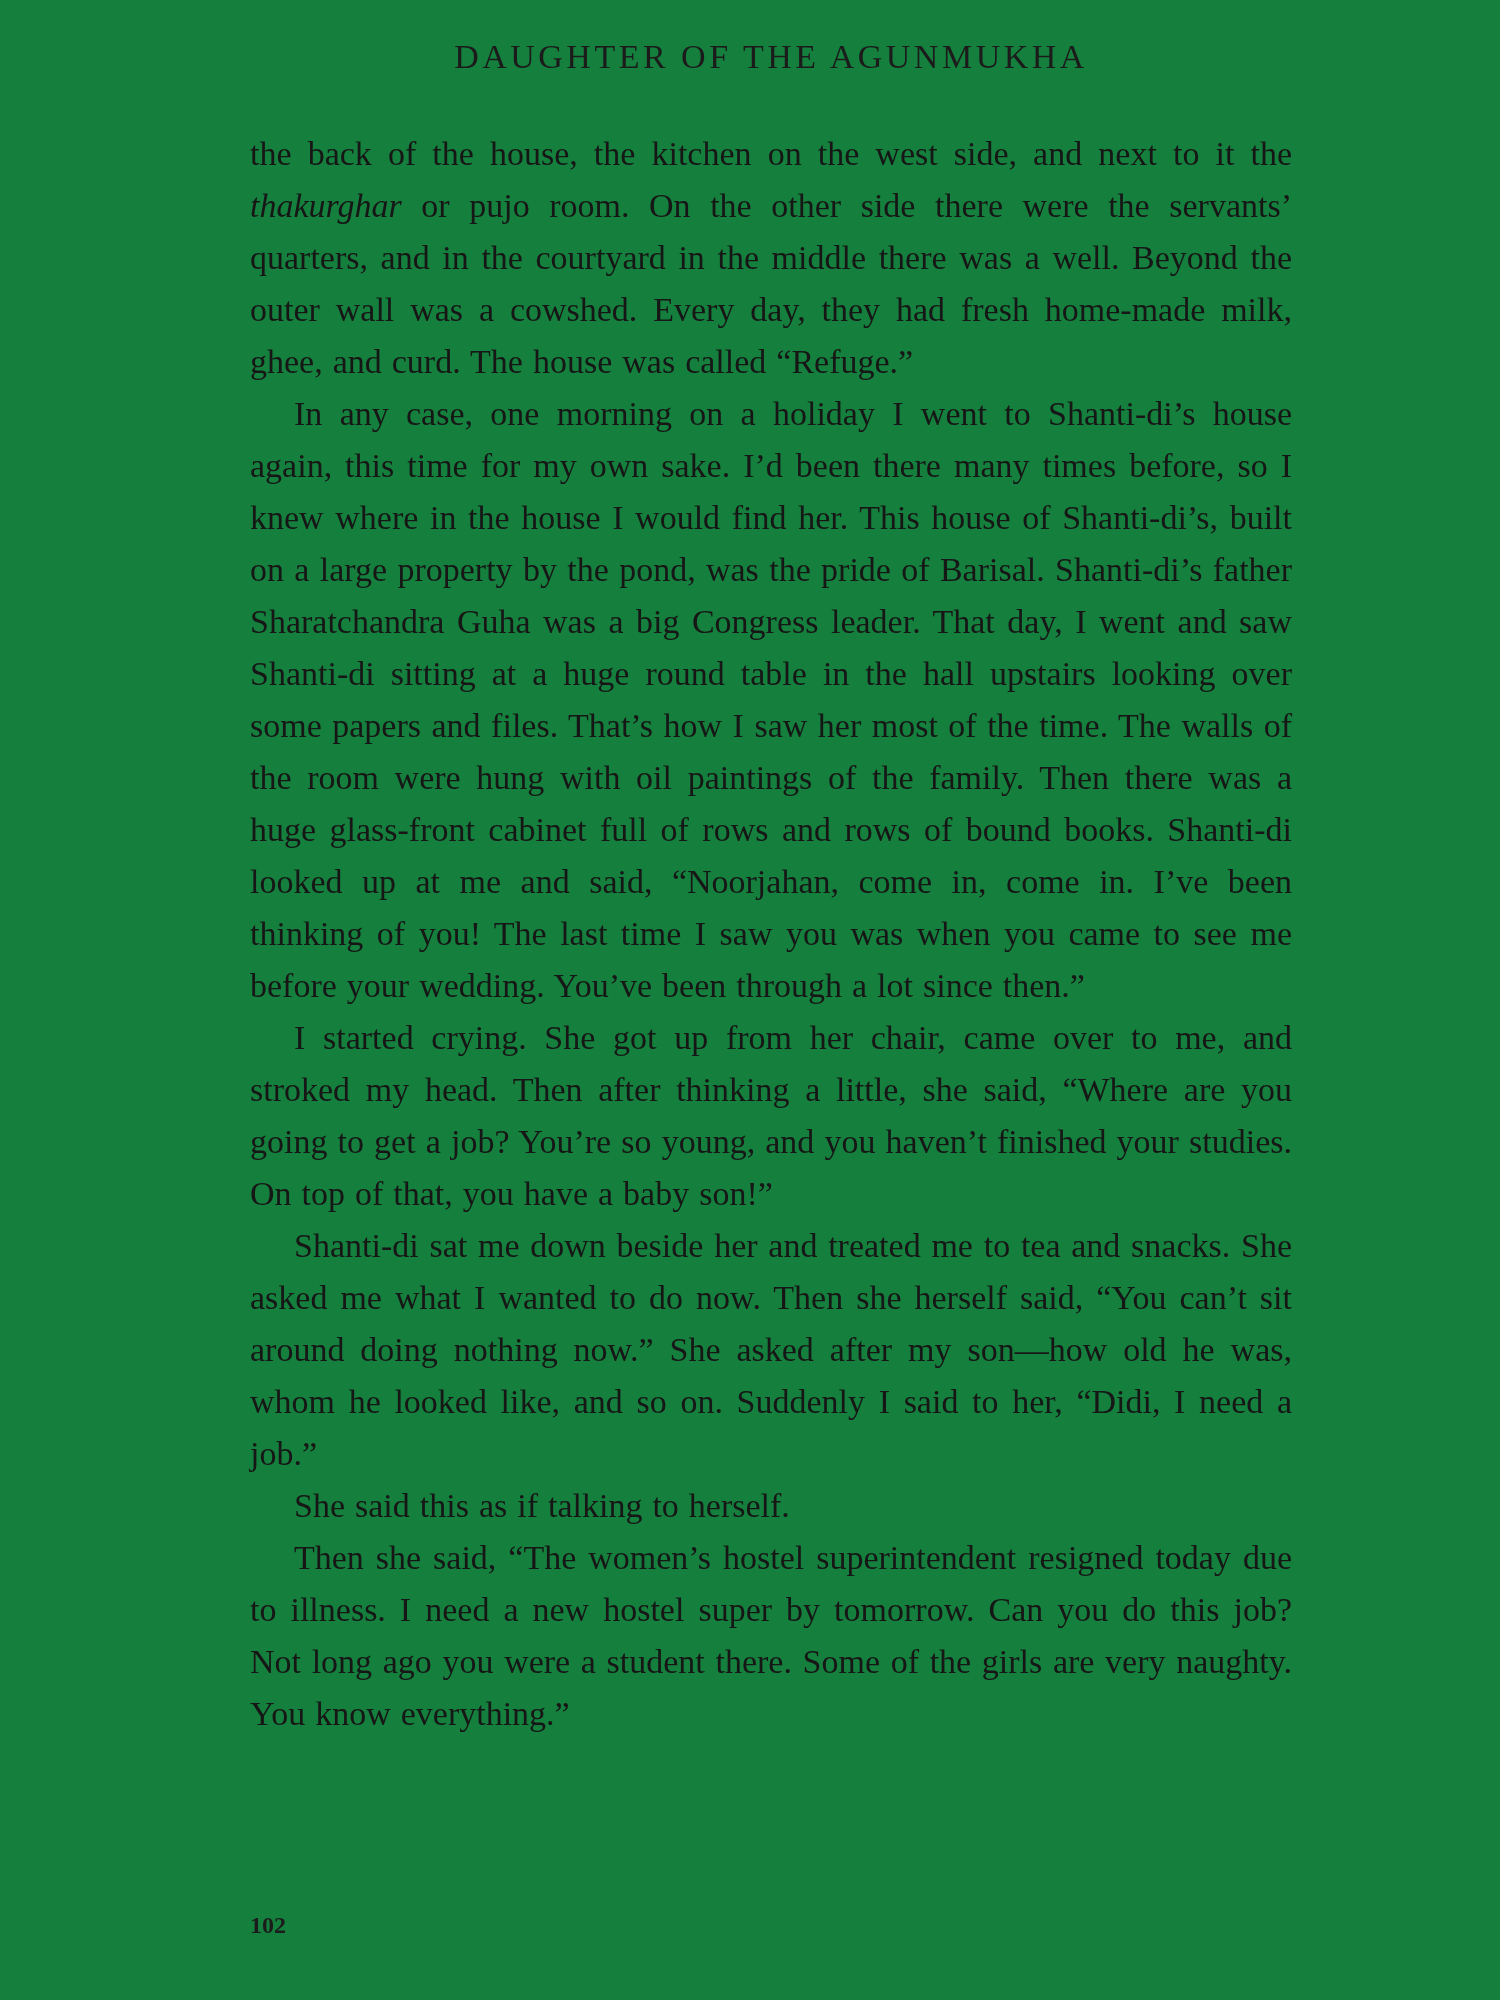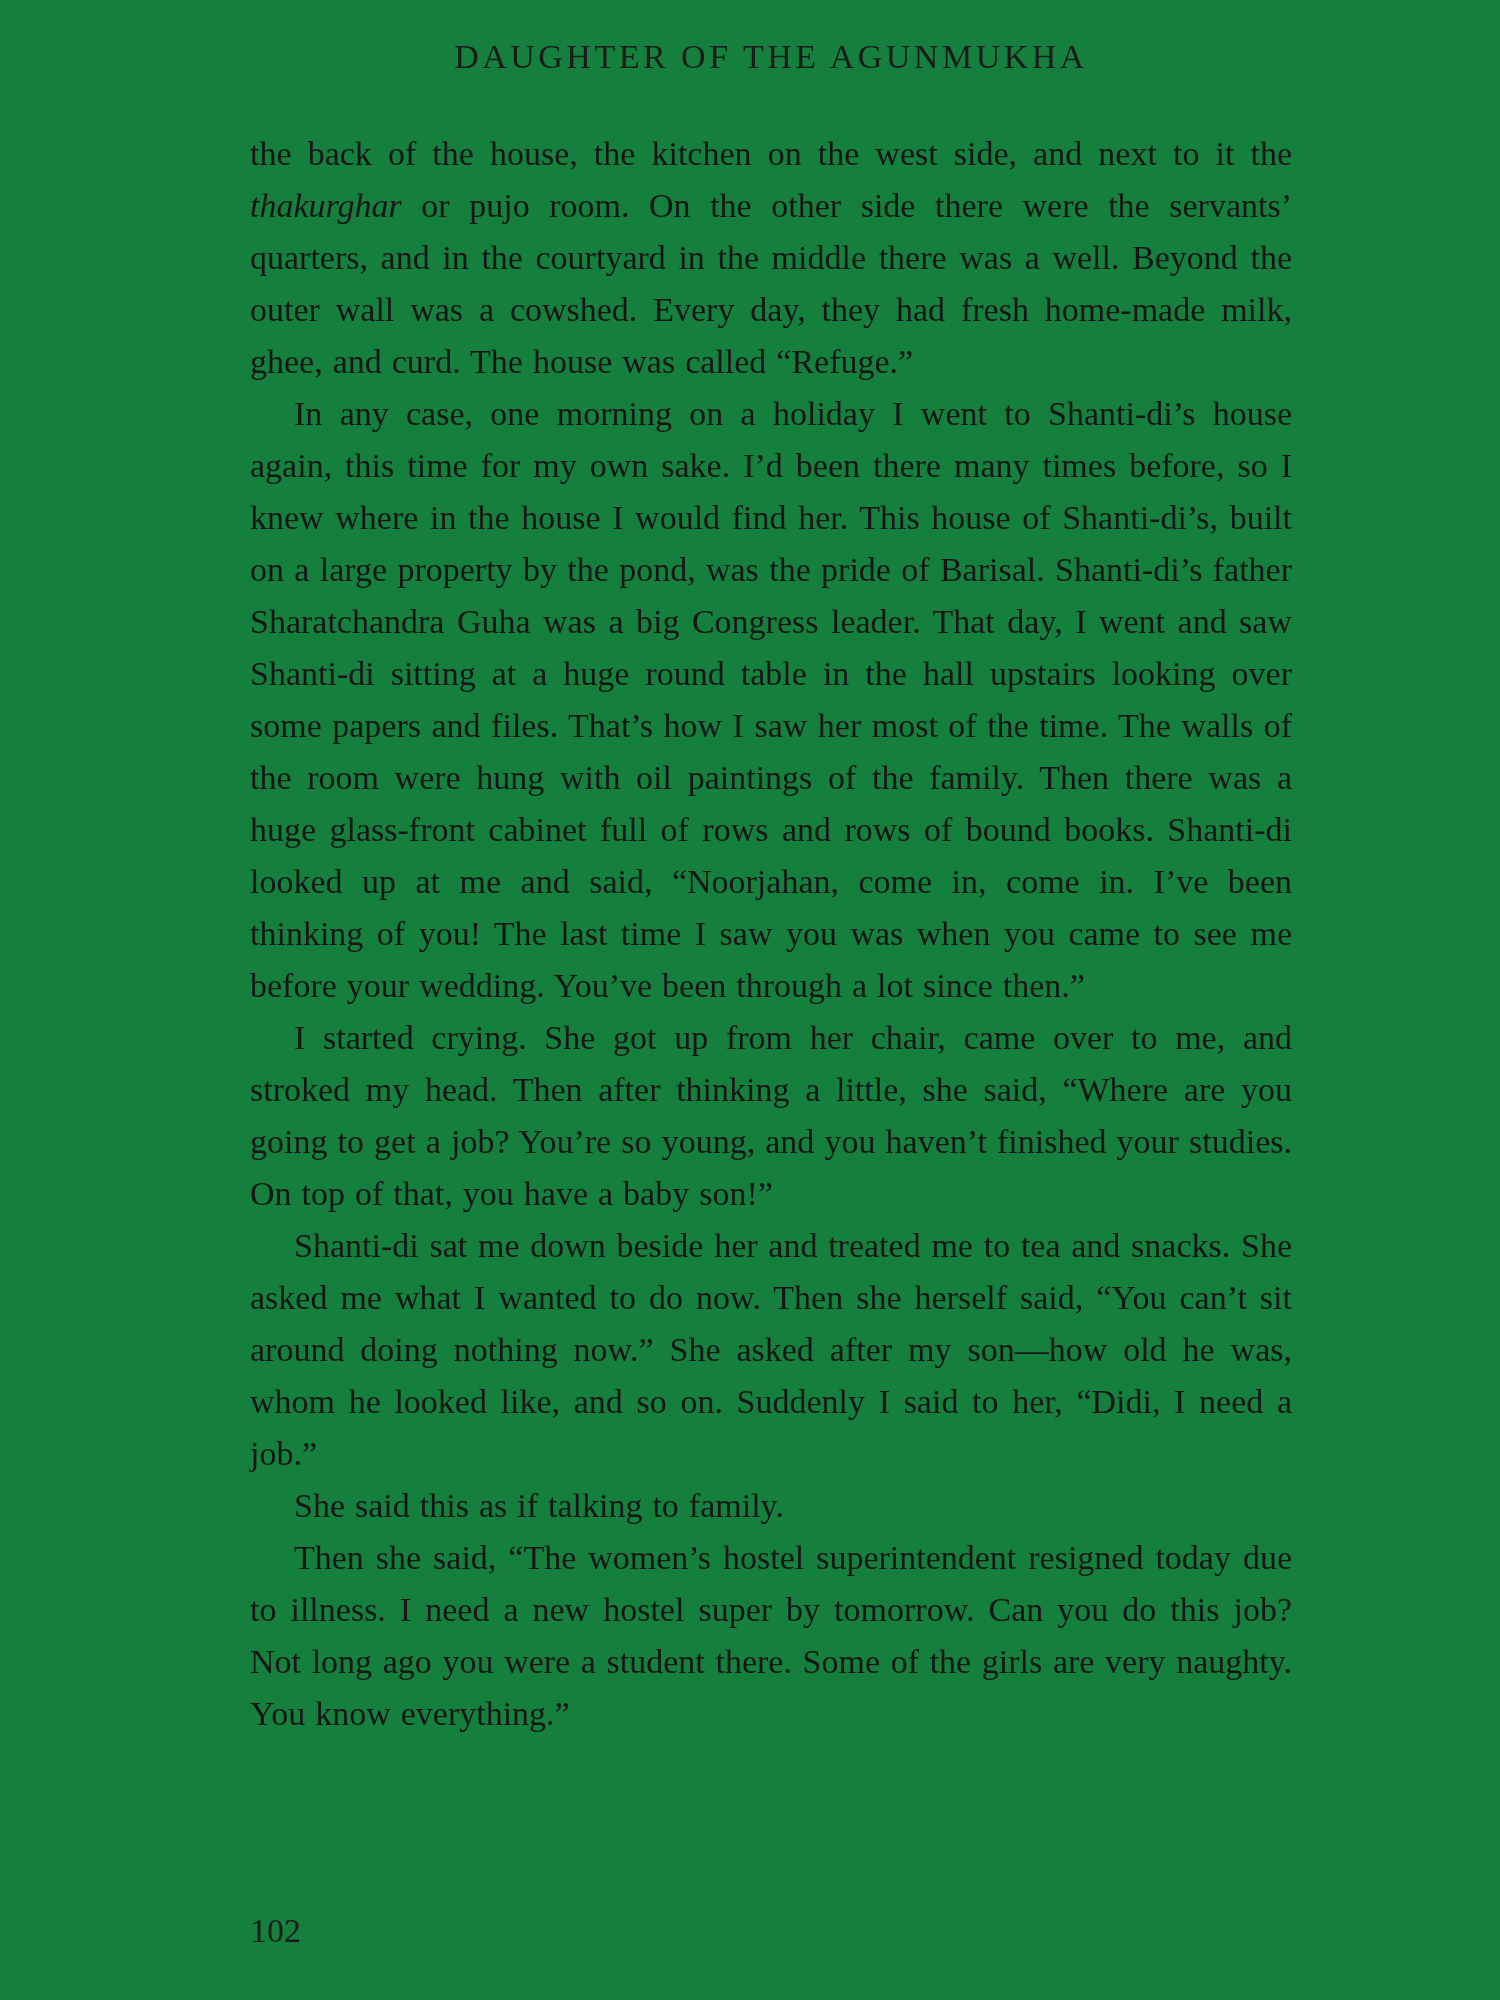--- a/index.html
+++ b/index.html
@@ -42,40 +42,41 @@
     text-indent: 0;
     margin-top: 19px;
   }
   .body-text i {
     font-style: italic;
   }
   .folio {
     position: absolute;
     left: 250px;
     top: 1912px;
-    font-size: 34px;
+    font-size: 24px;
     color: #1b1b1b;
+    font-weight: bold;
   }
 </style>
 </head>
 <body>
 
 <div class="page">
   <div class="content">
     <div class="running-head">DAUGHTER OF THE AGUNMUKHA</div>
 
     <div class="body-text">
       <p class="continuation"><span>the back of the house, the kitchen on the west side, and next to it the </span><i>thakurghar</i><span> or pujo room. On the other side there were the servants’ quarters, and in the courtyard in the middle there was a well. Beyond the outer wall was a cowshed. Every day, they had fresh home-made milk, ghee, and curd. The house was called “Refuge.”</span></p>
 
       <p>In any case, one morning on a holiday I went to Shanti-di’s house again, this time for my own sake. I’d been there many times before, so I knew where in the house I would find her. This house of Shanti-di’s, built on a large property by the pond, was the pride of Barisal. Shanti-di’s father Sharatchandra Guha was a big Congress leader. That day, I went and saw Shanti-di sitting at a huge round table in the hall upstairs looking over some papers and files. That’s how I saw her most of the time. The walls of the room were hung with oil paintings of the family. Then there was a huge glass-front cabinet full of rows and rows of bound books. Shanti-di looked up at me and said, “Noorjahan, come in, come in. I’ve been thinking of you! The last time I saw you was when you came to see me before your wedding. You’ve been through a lot since then.”</p>
 
       <p>I started crying. She got up from her chair, came over to me, and stroked my head. Then after thinking a little, she said, “Where are you going to get a job? You’re so young, and you haven’t finished your studies. On top of that, you have a baby son!”</p>
 
       <p>Shanti-di sat me down beside her and treated me to tea and snacks. She asked me what I wanted to do now. Then she herself said, “You can’t sit around doing nothing now.” She asked after my son—how old he was, whom he looked like, and so on. Suddenly I said to her, “Didi, I need a job.”</p>
 
-      <p>She said this as if talking to family.</p>
+      <p>She said this as if talking to herself.</p>
 
       <p>Then she said, “The women’s hostel superintendent resigned today due to illness. I need a new hostel super by tomorrow. Can you do this job? Not long ago you were a student there. Some of the girls are very naughty. You know everything.”</p>
     </div>
   </div>
 
   <div class="folio">102</div>
 </div>
 
 </body></html>

